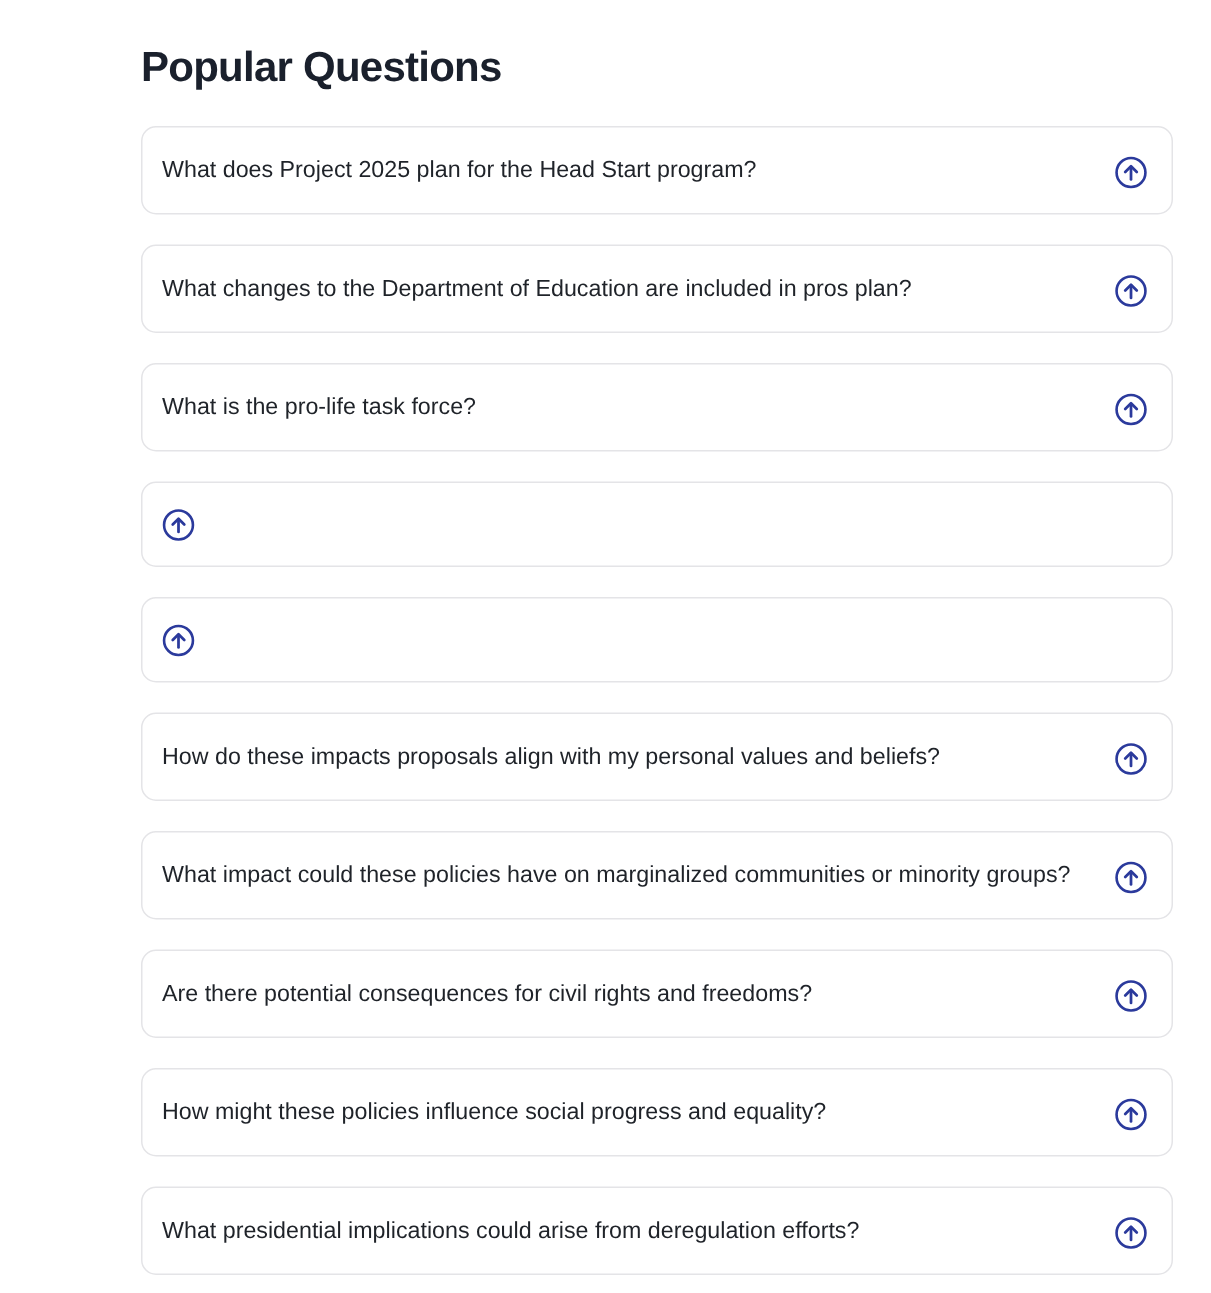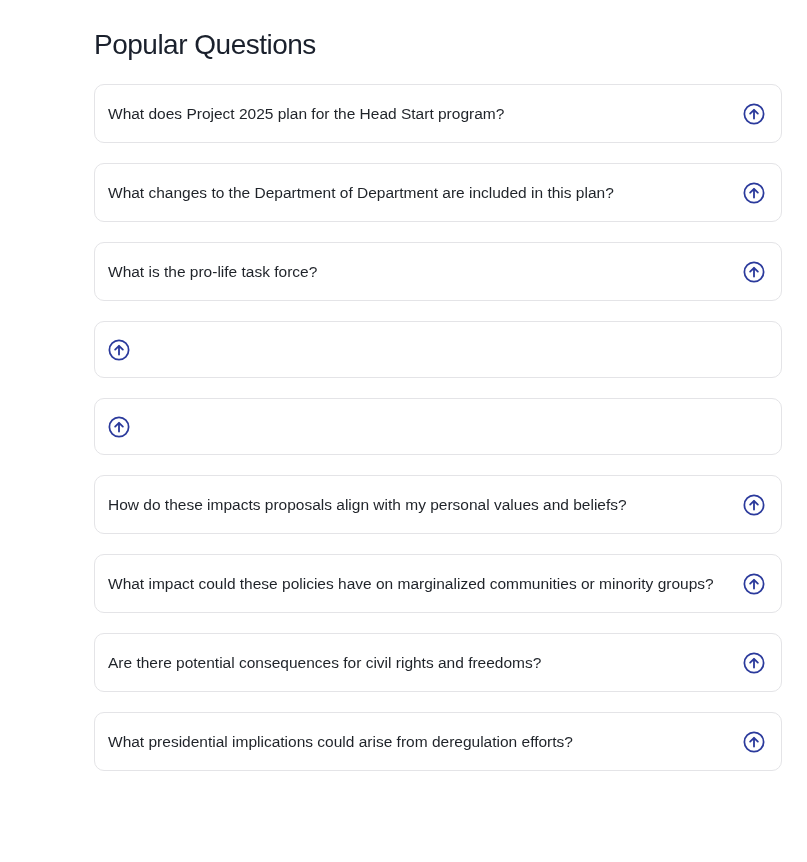--- a/index.html
+++ b/index.html
@@ -17,27 +17,27 @@
   }
   .container {
     width: 688px;
     margin-left: 94px;
     padding-top: 28px;
   }
   h1.page-title {
     margin: 0 0 22px 0;
     font-size: 28px;
     line-height: 34px;
-    font-weight: 400;
+    font-weight: 700;
     letter-spacing: -0.5px;
     color: #1a202c;
   }
   .question-card {
     display: flex;
-    align-items: center;
+    align-items: flex-end;
     justify-content: space-between;
     gap: 14px;
     background: #ffffff;
     border: 1px solid #e4e4e7;
     border-radius: 10px;
     padding: 16px 16px 16px 13px;
     margin-bottom: 20px;
     cursor: pointer;
   }
   .question-text {
@@ -76,21 +76,21 @@
           <svg width="22" height="22" viewBox="0 0 24 24" fill="none" stroke="currentColor" stroke-width="2" stroke-linecap="round" stroke-linejoin="round">
               <circle cx="12" cy="12" r="10.5" stroke-width="1.9"></circle>
               <line x1="12" y1="17" x2="12" y2="8"></line>
               <polyline points="7.8,11.6 12,7.4 16.2,11.6"></polyline>
             </svg>
         </span>
       </button>
     </div>
 
     <div class="question-card">
-      <span class="question-text">What changes to the Department of Department are included in this plan?</span>
+      <span class="question-text">What changes to the Department of Education are included in pros plan?</span>
       <button class="submit-btn">
         <span>
           <svg width="22" height="22" viewBox="0 0 24 24" fill="none" stroke="currentColor" stroke-width="2" stroke-linecap="round" stroke-linejoin="round">
               <circle cx="12" cy="12" r="10.5" stroke-width="1.9"></circle>
               <line x1="12" y1="17" x2="12" y2="8"></line>
               <polyline points="7.8,11.6 12,7.4 16.2,11.6"></polyline>
             </svg>
         </span>
       </button>
     </div>
@@ -164,20 +164,32 @@
         <span>
           <svg width="22" height="22" viewBox="0 0 24 24" fill="none" stroke="currentColor" stroke-width="2" stroke-linecap="round" stroke-linejoin="round">
               <circle cx="12" cy="12" r="10.5" stroke-width="1.9"></circle>
               <line x1="12" y1="17" x2="12" y2="8"></line>
               <polyline points="7.8,11.6 12,7.4 16.2,11.6"></polyline>
             </svg>
         </span>
       </button>
     </div>
 
+    <div class="question-card">
+      <span class="question-text">How might these policies influence social progress and equality?</span>
+      <button class="submit-btn">
+        <span>
+          <svg width="22" height="22" viewBox="0 0 24 24" fill="none" stroke="currentColor" stroke-width="2" stroke-linecap="round" stroke-linejoin="round">
+              <circle cx="12" cy="12" r="10.5" stroke-width="1.9"></circle>
+              <line x1="12" y1="17" x2="12" y2="8"></line>
+              <polyline points="7.8,11.6 12,7.4 16.2,11.6"></polyline>
+            </svg>
+        </span>
+      </button>
+    </div>
 
     <div class="question-card">
       <span class="question-text">What presidential implications could arise from deregulation efforts?</span>
       <button class="submit-btn">
         <span>
           <svg width="22" height="22" viewBox="0 0 24 24" fill="none" stroke="currentColor" stroke-width="2" stroke-linecap="round" stroke-linejoin="round">
               <circle cx="12" cy="12" r="10.5" stroke-width="1.9"></circle>
               <line x1="12" y1="17" x2="12" y2="8"></line>
               <polyline points="7.8,11.6 12,7.4 16.2,11.6"></polyline>
             </svg>

